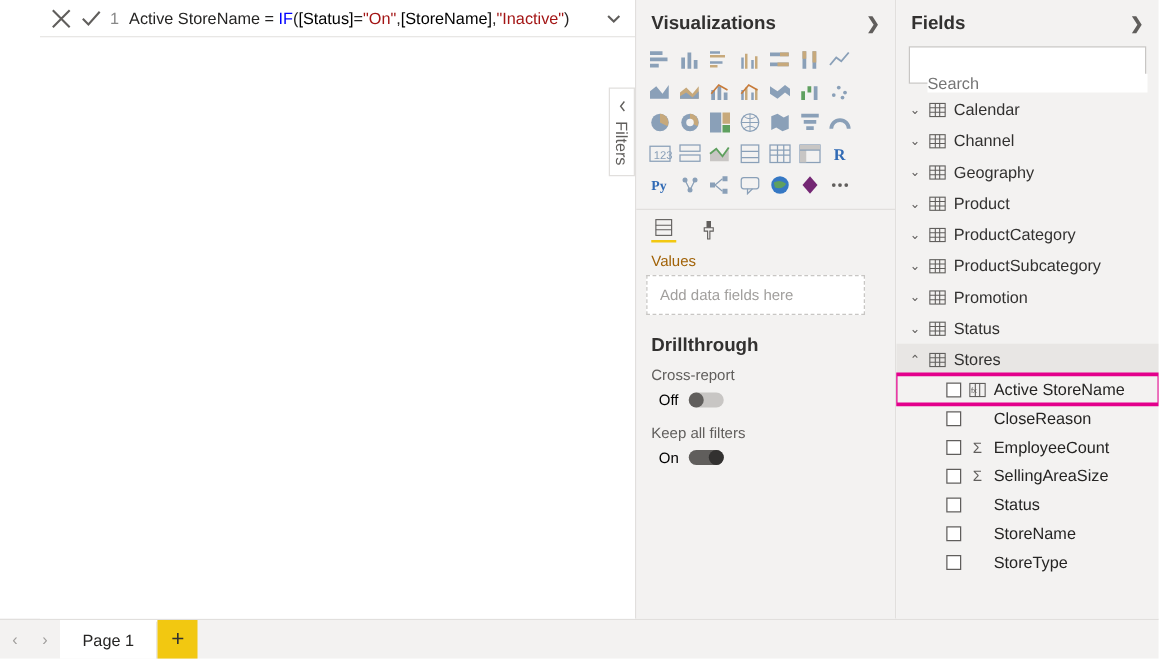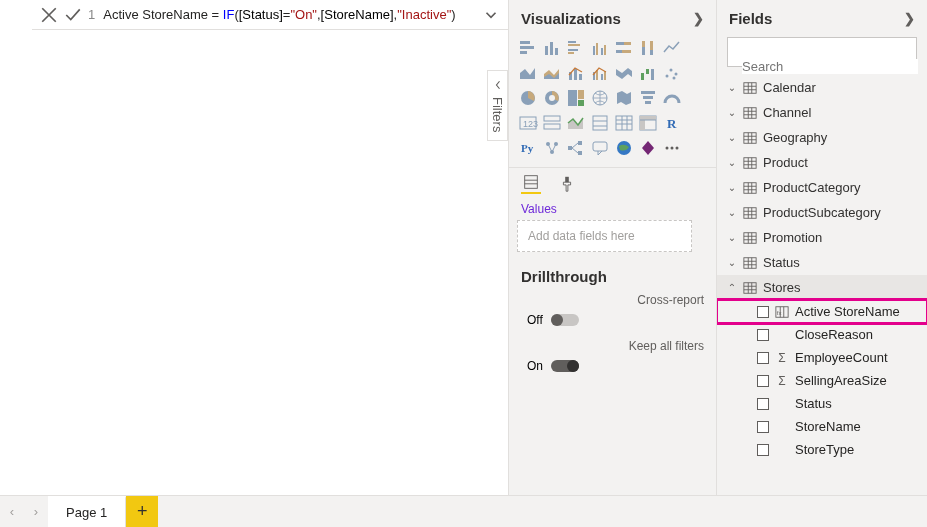--- a/index.html
+++ b/index.html
@@ -19,27 +19,27 @@
   .nav-btn { width: 24px; display: flex; align-items: center; justify-content: center; color: #a19f9d; cursor: pointer; }
   .page-tab { padding: 0 18px; display: flex; align-items: center; background: #fff; border-right: 1px solid #e1dfdd; border-top: 2px solid transparent; }
   .add-page { width: 32px; background: #f2c811; display: flex; align-items: center; justify-content: center; font-size: 18px; color: #323130; cursor: pointer; }
   
   .viz-pane { width: 208px; background: #f3f2f1; border-right: 1px solid #e1dfdd; display: flex; flex-direction: column; }
   .pane-header { display: flex; align-items: center; justify-content: space-between; padding: 10px 12px 10px 12px; font-size: 15px; font-weight: 600; color: #323130; }
   .chev { color: #605e5c; font-size: 13px; }
   .viz-grid { display: grid; grid-template-columns: repeat(7, 22px); gap: 3px 2px; padding: 0 8px 8px 8px; }
   .viz-icon { width: 22px; height: 22px; display: flex; align-items: center; justify-content: center; color: #605e5c; cursor: pointer; }
   .viz-icon svg { width: 20px; height: 20px; }
-  .section-label { font-size: 12px; color: #6d28d9; padding: 6px 12px 4px; }
+  .section-label { font-size: 12px; color: #a16207; padding: 6px 12px 4px; }
   .drop-well { margin: 0 24px 10px 8px; background: #fff; border: 1px dashed #c8c6c4; padding: 8px 10px; font-size: 12px; color: #a19f9d; }
   .tool-row { display: flex; gap: 16px; padding: 6px 12px 2px; border-top: 1px solid #e1dfdd; }
   .tool-icon { width: 20px; height: 20px; color: #605e5c; cursor: pointer; display:flex;align-items:center;justify-content:center; }
   .tool-icon.active { border-bottom: 2px solid #f2c811; padding-bottom:2px; }
   .dt-header { font-size: 15px; font-weight: 700; padding: 6px 12px 6px; color:#323130; }
-  .dt-sub { font-size: 12px; color: #605e5c; padding: 2px 12px 2px; text-align: right; }
+  .dt-sub { font-size: 12px; color: #605e5c; padding: 2px 12px 2px; }
   .toggle-row { display: flex; align-items: center; gap: 8px; padding: 4px 18px 10px 18px; font-size: 12px; color:#000000;}
   .toggle { width: 28px; height: 12px; border-radius: 6px; background: #c8c6c4; position: relative; }
   .toggle .knob { width: 12px; height: 12px; border-radius: 50%; background: #605e5c; position: absolute; top: 0; }
   .toggle.off .knob { left: 0; }
   .toggle.on { background: #605e5c; }
   .toggle.on .knob { right: 0; background:#323130; }
   
   .fields-pane { width: 210px; background: #f3f2f1; display: flex; flex-direction: column; }
   .search-wrap { margin: 0 10px 8px 10px; background: #fff; border: 1px solid #c8c6c4; display: flex; align-items: center; height: 30px; padding: 0 8px; gap: 6px; }
   .search-wrap input { border: none; outline: none; flex: 1; font-size: 13px; margin-top: 28px; }

